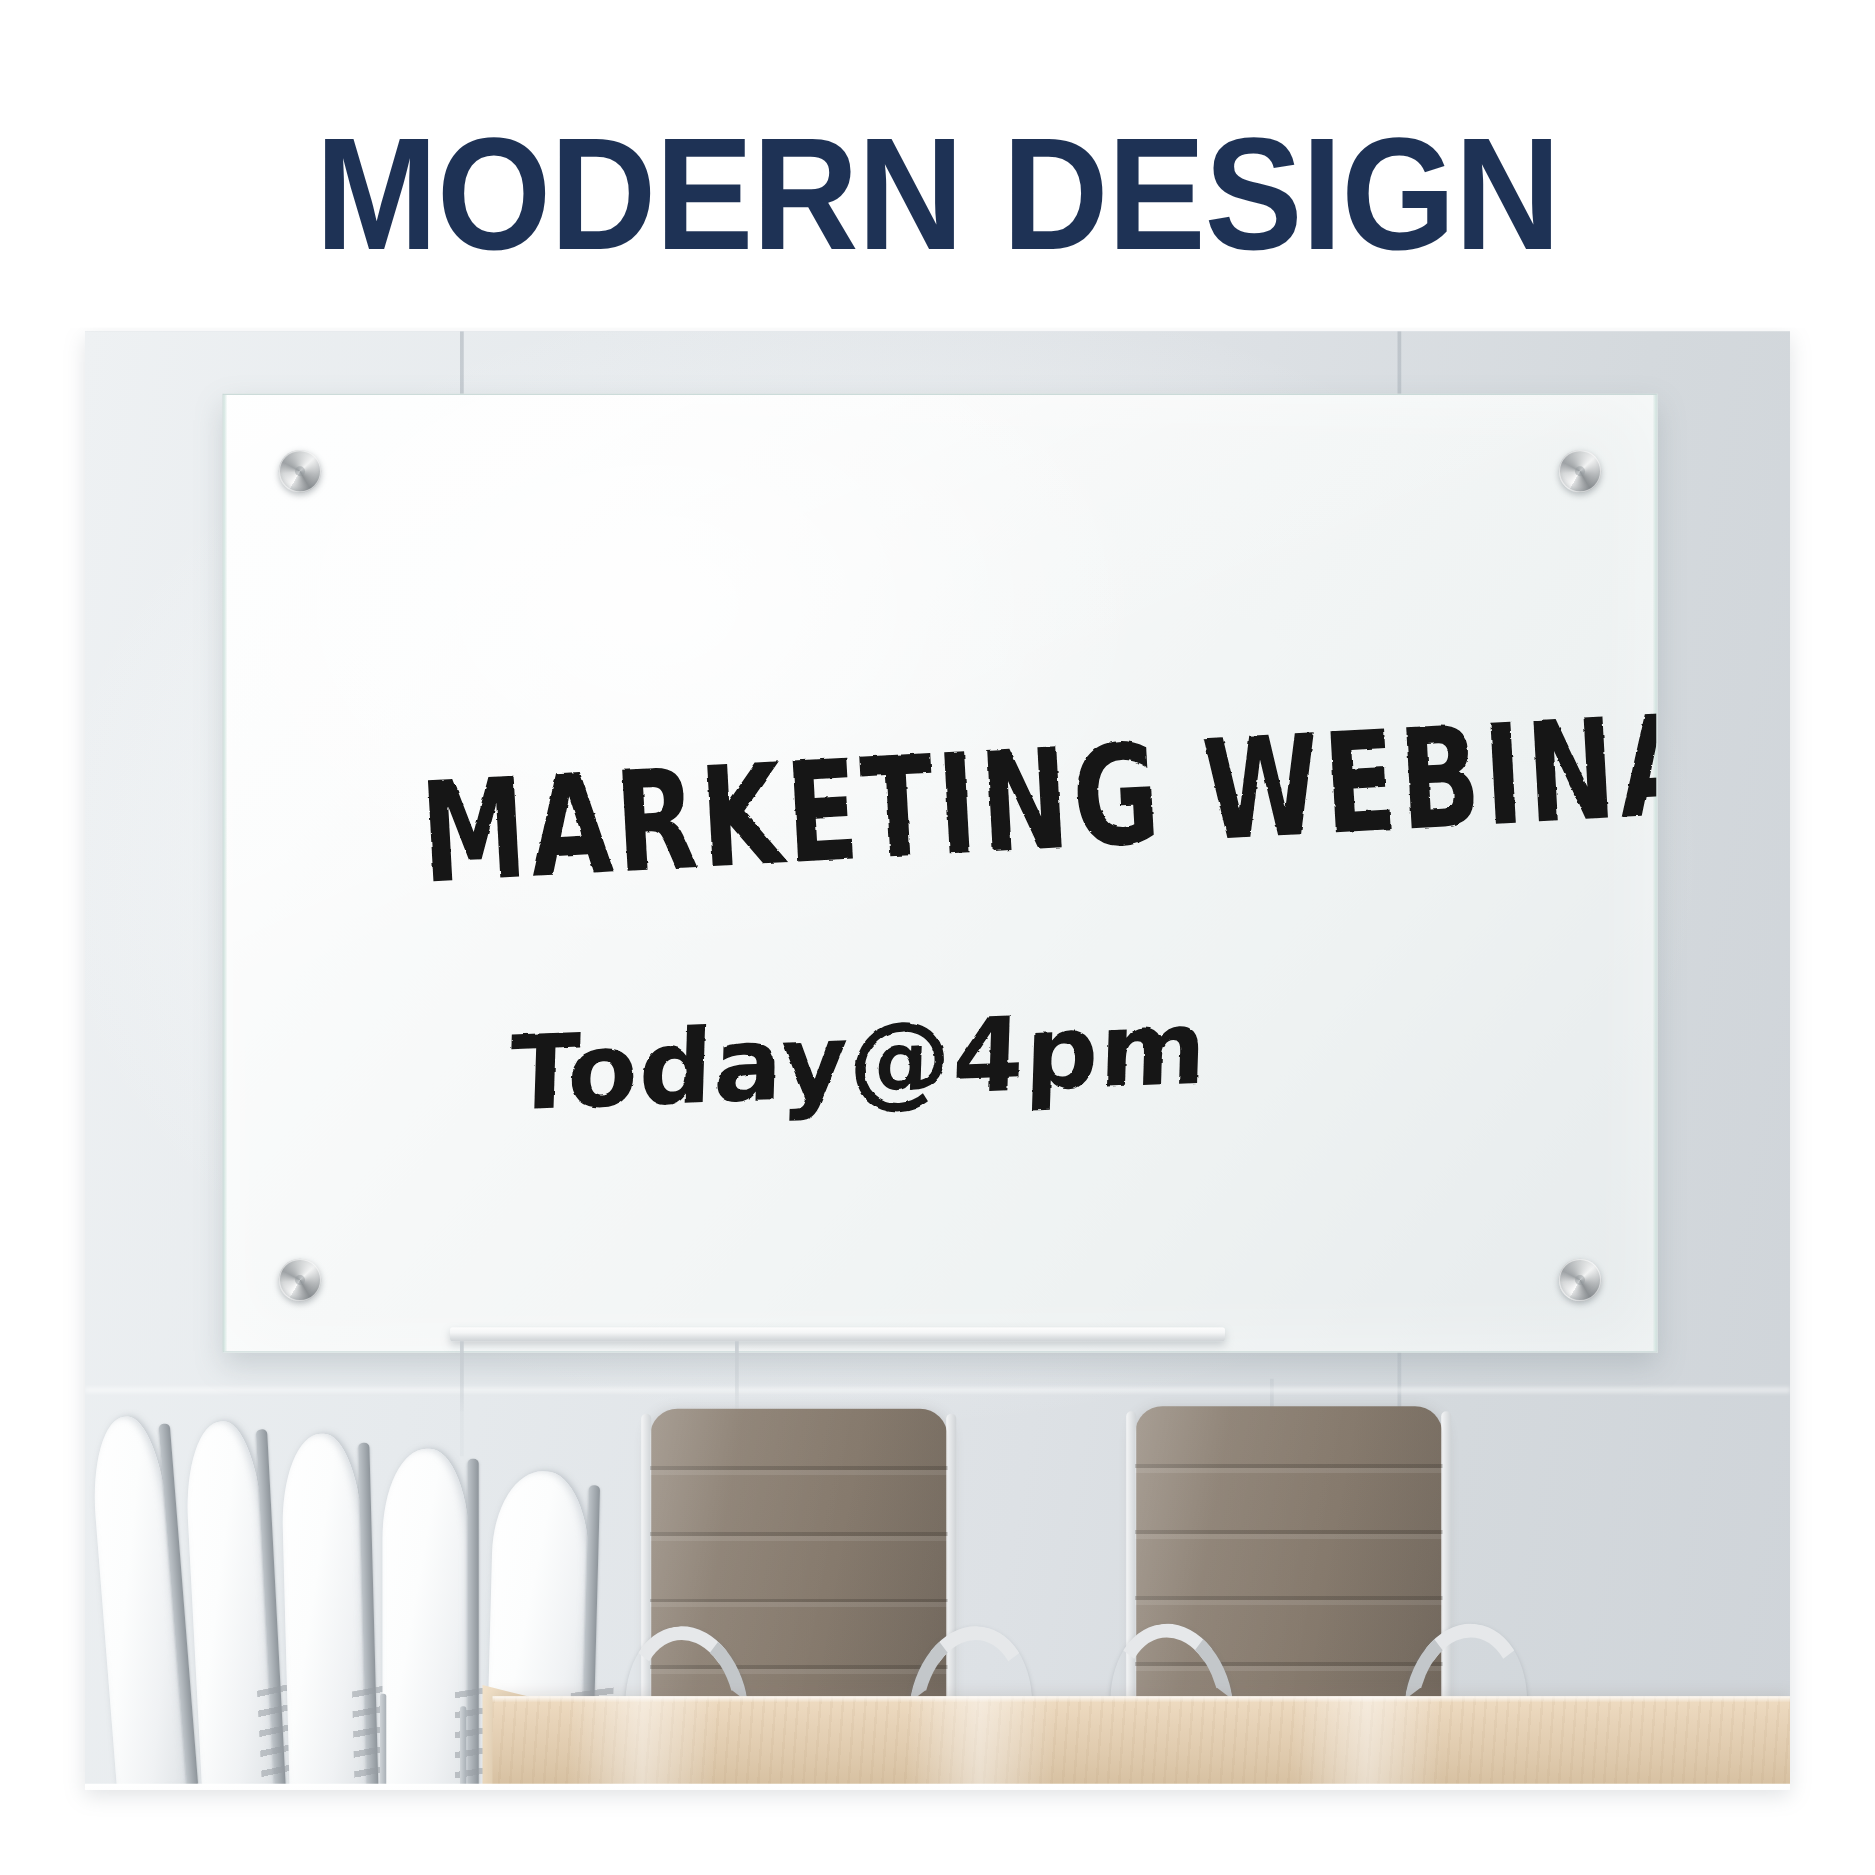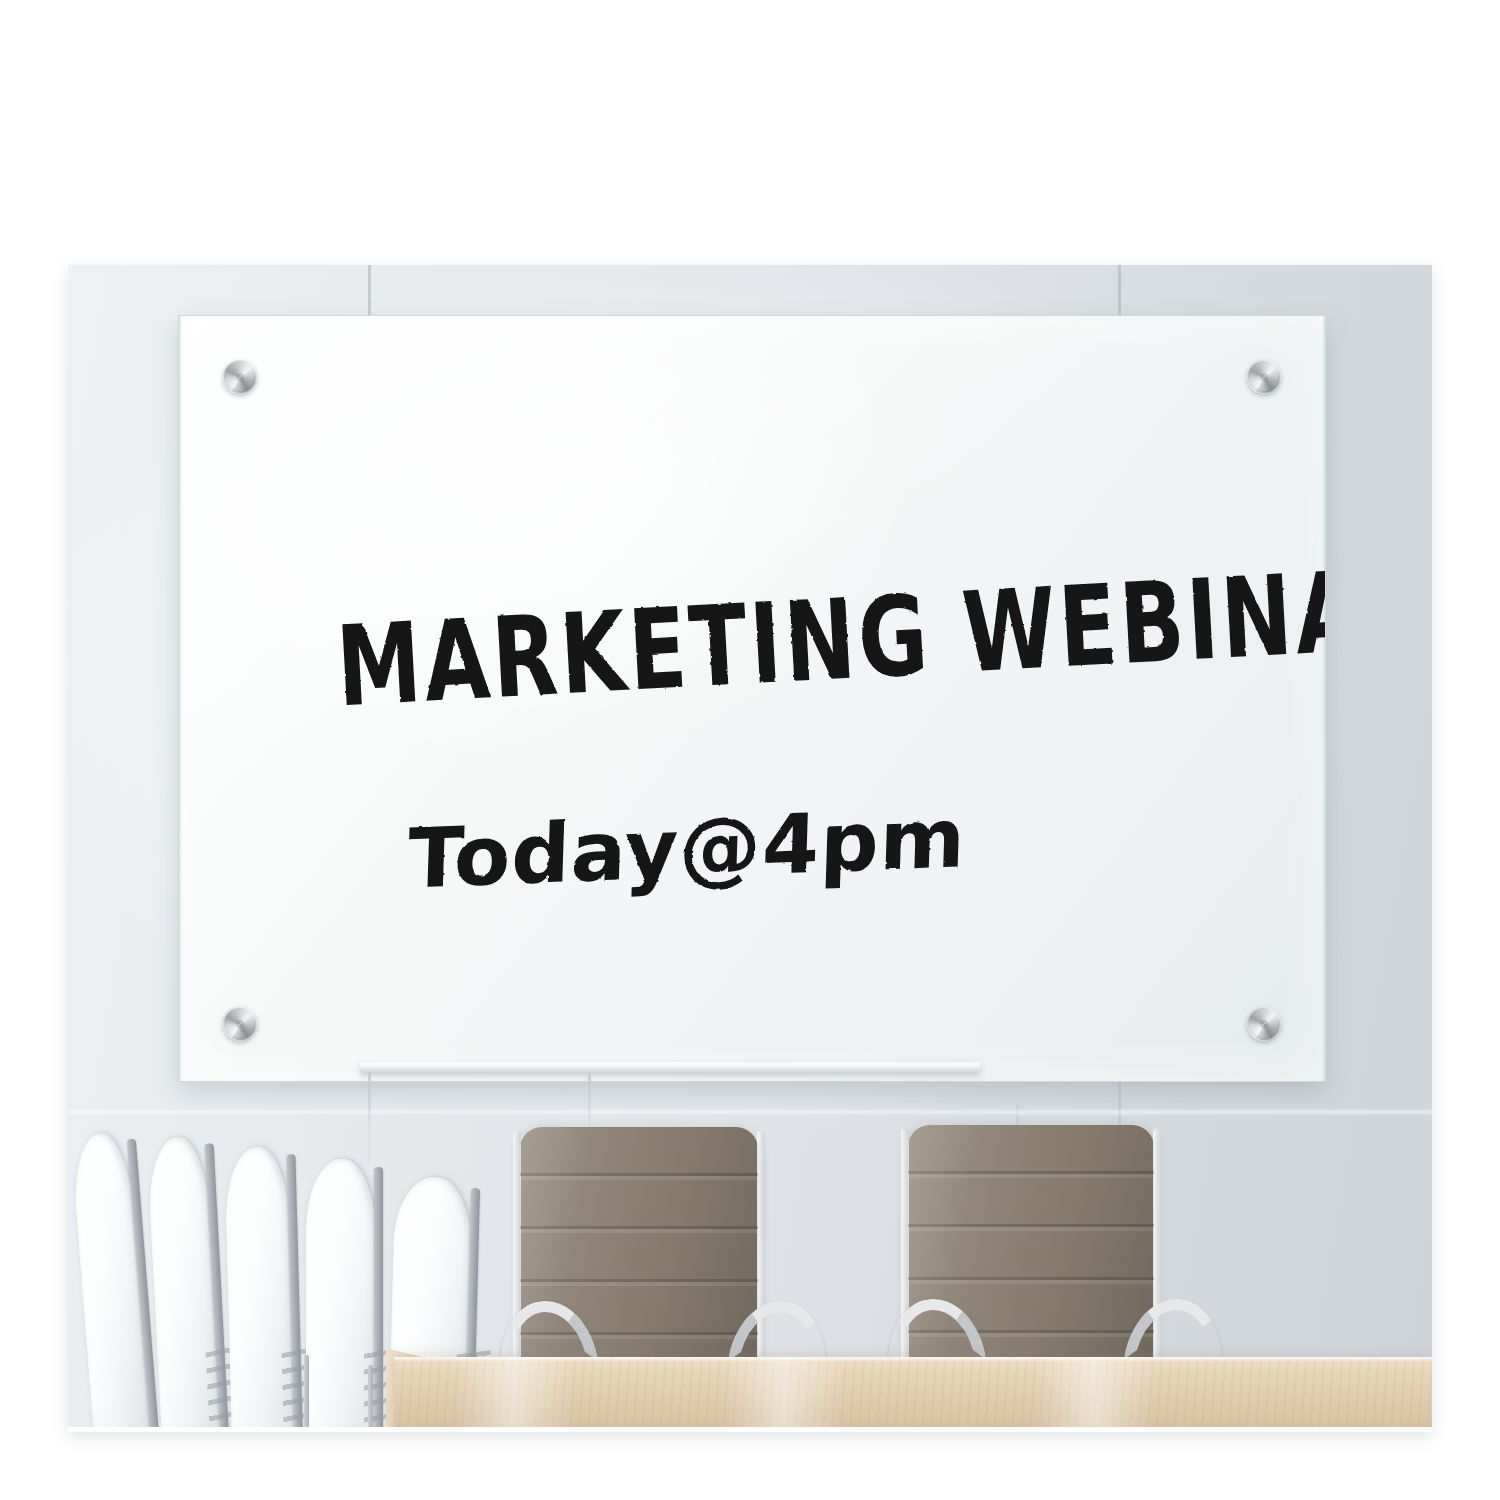--- a/index.html
+++ b/index.html
@@ -395,20 +395,23 @@
     width: 5px;
     background: linear-gradient(to right, #cfd4d8, #a9b0b6);
     border-radius: 2px;
   }
 </style>
 </head>
 <body>
 
 <div id="page">
 
+  <div class="headline-band">
+    <div class="headline">MODERN DESIGN</div>
+  </div>
 
   <div class="photo">
 
     <div class="wall"></div>
     <div class="wall-seam seam-a"></div>
     <div class="wall-seam seam-b"></div>
     <div class="wall-seam-low seam-c"></div>
     <div class="wall-seam-low seam-d"></div>
     <div class="baseboard"></div>
 

